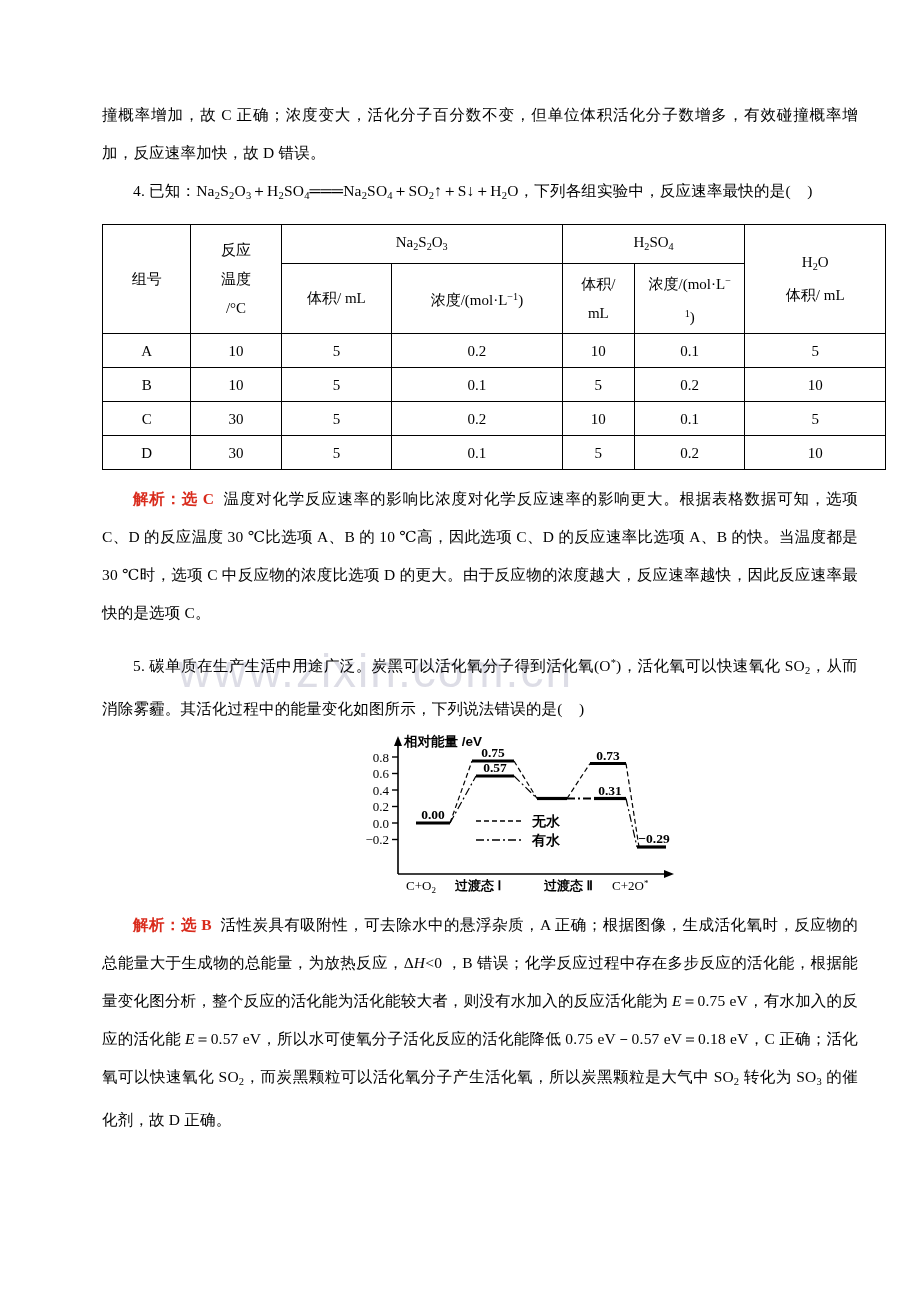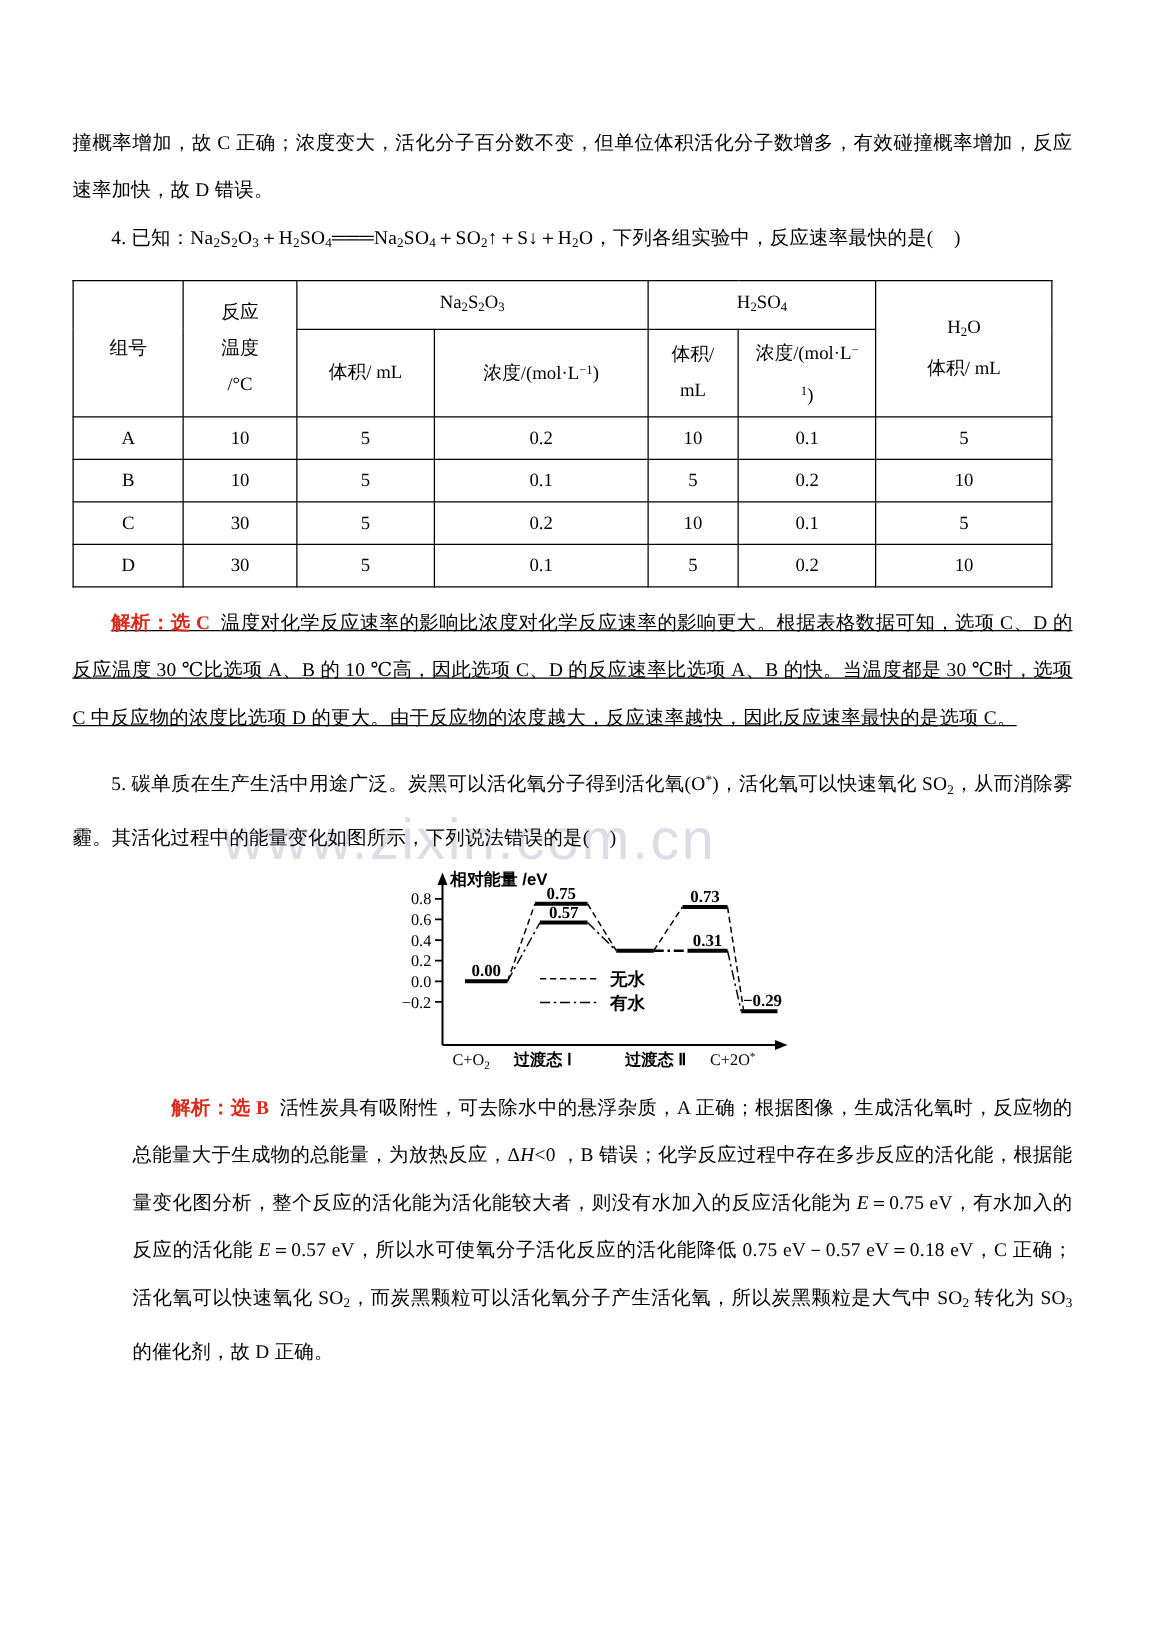--- a/index.html
+++ b/index.html
@@ -30,21 +30,21 @@
     letter-spacing: 2px;
     color: #d8d8e2;
     opacity: .85;
     white-space: nowrap;
     z-index: 0;
     user-select: none;
   }
   .content {
     position: relative;
     z-index: 2;
-    padding: 96px 62px 0 58px;
+    padding: 96px 62px 0 102px;
   }
   p.para {
     margin: 0;
     font-size: 15.5px;
     line-height: 38px;
     text-align: justify;
     text-justify: inter-ideograph;
     letter-spacing: .2px;
   }
   p.para.indent { text-indent: 2em; }
@@ -191,21 +191,21 @@
           <td>30</td>
           <td>5</td>
           <td>0.1</td>
           <td>5</td>
           <td>0.2</td>
           <td>10</td>
         </tr>
       </tbody>
     </table>
 
-    <p class="para indent" style="margin-top:10px;text-decoration:underline;">
+    <p class="para indent" style="margin-top:10px;">
       <span class="sol-label">解析：</span><span class="sol-label">选 C</span>&nbsp;&nbsp;<span>温度对化学反应速率的影响比浓度对化学反应速率的影响更大。根据表格数据可知，选项 C、D 的反应温度 30 ℃比选项 A、B 的 10 ℃高，因此选项 C、D 的反应速率比选项 A、B 的快。当温度都是 30 ℃时，选项 C 中反应物的浓度比选项 D 的更大。由于反应物的浓度越大，反应速率越快，因此反应速率最快的是选项 C。</span>
     </p>
 
     <p class="para indent" style="margin-top:12px;">
       <span>5.</span>
       <span>碳单质在生产生活中用途广泛。炭黑可以活化氧分子得到活化氧(O<sup>*</sup>)，活化氧可以快速氧化 SO<sub>2</sub>，从而消除雾霾。其活化过程中的能量变化如图所示，下列说法错误的是(</span>&nbsp;&nbsp;&nbsp;&nbsp;<span>)</span>
     </p>
 
     <div class="figure-wrap">
       <div class="figure">
@@ -286,18 +286,18 @@
             <text x="190" y="158" font-family="Liberation Sans, sans-serif" font-weight="bold">过渡态 Ⅱ</text>
             <text x="258" y="158">C+2O<tspan font-size="9" dy="-4">*</tspan></text>
           </g>
         </svg>
       </div>
     </div>
 
     <div class="options">
     </div>
 
-    <p class="para indent" style="margin-top:4px;margin-left:48px;">
+    <p class="para indent" style="margin-top:4px;">
       <span class="sol-label">解析：</span><span class="sol-label">选 B</span>&nbsp;&nbsp;<span>活性炭具有吸附性，可去除水中的悬浮杂质，A 正确；根据图像，生成活化氧时，反应物的总能量大于生成物的总能量，为放热反应，Δ<i class="var">H</i>&lt;0 ，B 错误；化学反应过程中存在多步反应的活化能，根据能量变化图分析，整个反应的活化能为活化能较大者，则没有水加入的反应活化能为 <i class="var">E</i>＝0.75 eV，有水加入的反应的活化能 <i class="var">E</i>＝0.57 eV，所以水可使氧分子活化反应的活化能降低 0.75 eV－0.57 eV＝0.18 eV，C 正确；活化氧可以快速氧化 SO<sub>2</sub>，而炭黑颗粒可以活化氧分子产生活化氧，所以炭黑颗粒是大气中 SO<sub>2</sub> 转化为 SO<sub>3</sub> 的催化剂，故 D 正确。</span>
     </p>
 
   </div>
 </div>
 
 </body></html>

